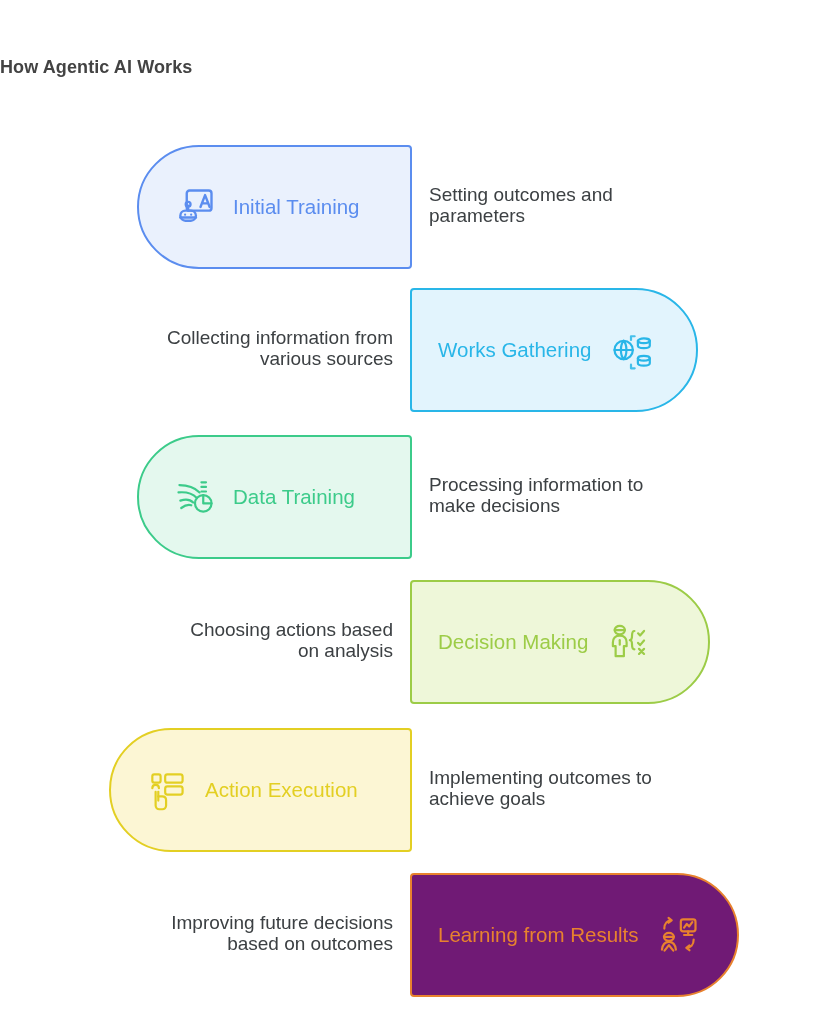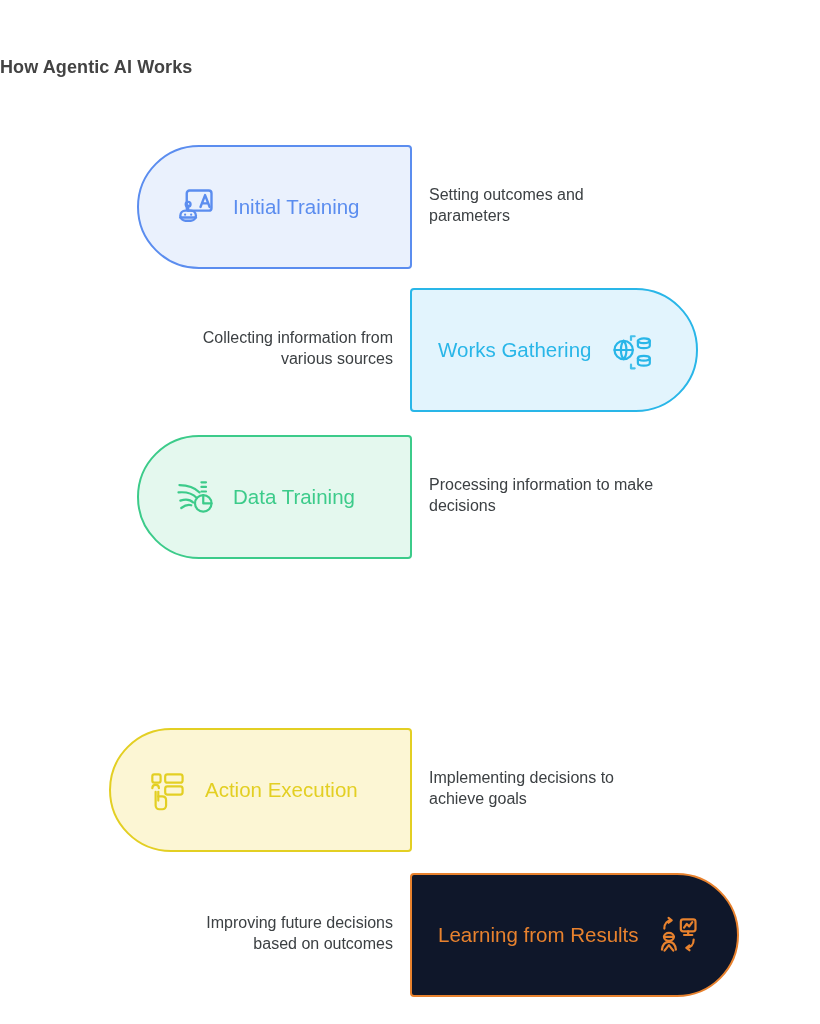--- a/index.html
+++ b/index.html
@@ -80,21 +80,21 @@
     display: block;
   }
 
   
   .side-left .pill-icon  { margin-right: 16px; }
   .side-right .pill-label { margin-right: 18px; }
 
   
   .desc {
     position: absolute;
-    font-size: 16px;
+    font-size: 19px;
     line-height: 21px;
     color: #3c4043;
     width: 228px;
   }
   .desc.align-left  { text-align: left; }
   .desc.align-right { text-align: right; }
 </style>
 </head>
 <body>
 
@@ -150,40 +150,58 @@
           <path d="M31 8 h5 M31 13 h5 M31 18 h5"></path>
           <circle cx="33" cy="31" r="9"></circle>
           <path d="M33 31 v-9 M33 31 h9"></path>
         </svg>
       </span>
       <span class="pill-label" style="color:#3ccb8a;">Data Training</span>
     </div>
     <div class="desc align-left" style="left:429px; top:39px;">Processing information to make decisions</div>
   </div>
 
+  <div class="step-row" style="top:580px;">
+    <div class="pill side-right" style="left:410px; width:300px; background:#eef7d9; border-color:#9ccc47;">
+      <span class="pill-label" style="color:#9ccc47;">Decision Making</span>
+      <span class="pill-icon">
+        <svg viewBox="0 0 48 48" width="44" height="44" fill="none" stroke="#9ccc47" stroke-width="2.4" stroke-linecap="round" stroke-linejoin="round">
+          <ellipse cx="15" cy="11" rx="5.6" ry="4.6"></ellipse>
+          <path d="M9.6 11 h10.8"></path>
+          <path d="M15 17 c-5 0 -7.5 3 -7.5 7.5 v4 h3 v11 h9 v-11 h3 v-4 C22.5 20 20 17 15 17z"></path>
+          <path d="M15 22 v5"></path>
+          <path d="M31 12 c-2.6 0 -2.6 2.2 -2.6 5 c0 2.8 0 5 -2.4 5 c2.4 0 2.4 2.2 2.4 5 c0 2.8 0 5 2.6 5"></path>
+          <path d="M35 14.5 l2.2 2.4 l4.3 -5"></path>
+          <path d="M35 25 l2.2 2.4 l4.3 -5"></path>
+          <path d="M36 31.5 l5.5 5.5 M41.5 31.5 l-5.5 5.5"></path>
+        </svg>
+      </span>
+    </div>
+    <div class="desc align-right" style="left:165px; top:39px;">Choosing actions based on analysis</div>
+  </div>
 
   <div class="step-row" style="top:728px;">
     <div class="pill side-left" style="left:109px; width:303px; background:#fcf6d4; border-color:#e3cf23;">
       <span class="pill-icon">
         <svg viewBox="0 0 48 48" width="44" height="44" fill="none" stroke="#e3cf23" stroke-width="2.4" stroke-linecap="round" stroke-linejoin="round">
           <rect x="8" y="7" width="9" height="9" rx="2"></rect>
           <rect x="22" y="7" width="19" height="9" rx="2.5"></rect>
           <rect x="22" y="20" width="19" height="9" rx="2.5"></rect>
           <path d="M8 22 c0 -2 1.6 -3.5 3.6 -3.5 M15.2 22 c0 -2 -1.6 -3.5 -3.6 -3.5"></path>
           <path d="M14.5 26 v9.5"></path>
           <path d="M11.6 26 v15 a4 4 0 0 0 4 4 h3.4 a4 4 0 0 0 4 -4 v-6 c0 -2.4 -1.8 -4 -4.2 -4 h-4.3"></path>
         </svg>
       </span>
       <span class="pill-label" style="color:#e3cf23;">Action Execution</span>
     </div>
-    <div class="desc align-left" style="left:429px; top:39px;">Implementing decisions to achieve goals</div>
+    <div class="desc align-left" style="left:429px; top:39px;">Implementing outcomes to achieve goals</div>
   </div>
 
   <div class="step-row" style="top:873px;">
-    <div class="pill side-right" style="left:410px; width:329px; background:#0f172a; border-color:#e8822e;">
+    <div class="pill side-right" style="left:410px; width:329px; background:#701a75; border-color:#e8822e;">
       <span class="pill-label" style="color:#e8822e;">Learning from Results</span>
       <span class="pill-icon">
         <svg viewBox="0 0 48 48" width="44" height="44" fill="none" stroke="#e8822e" stroke-width="2.4" stroke-linecap="round" stroke-linejoin="round">
           <path d="M8 17 c0 -6 3.5 -9 8 -9 M16 8 l-3.4 -2.6 M16 8 l-3.4 2.6"></path>
           <ellipse cx="13" cy="26" rx="5.4" ry="4.4"></ellipse>
           <path d="M7.6 26 h10.8"></path>
           <path d="M13 31.5 c-4.6 0 -7 3.2 -7.6 8.5 M13 31.5 c4.6 0 7 3.2 7.6 8.5"></path>
           <path d="M8.2 41 l4.8 -6 l4.8 6"></path>
           <rect x="26" y="7" width="16" height="13" rx="2.5"></rect>
           <path d="M29.5 16 l3 -4 l2.6 2.6 l3.4 -4.6"></path>

